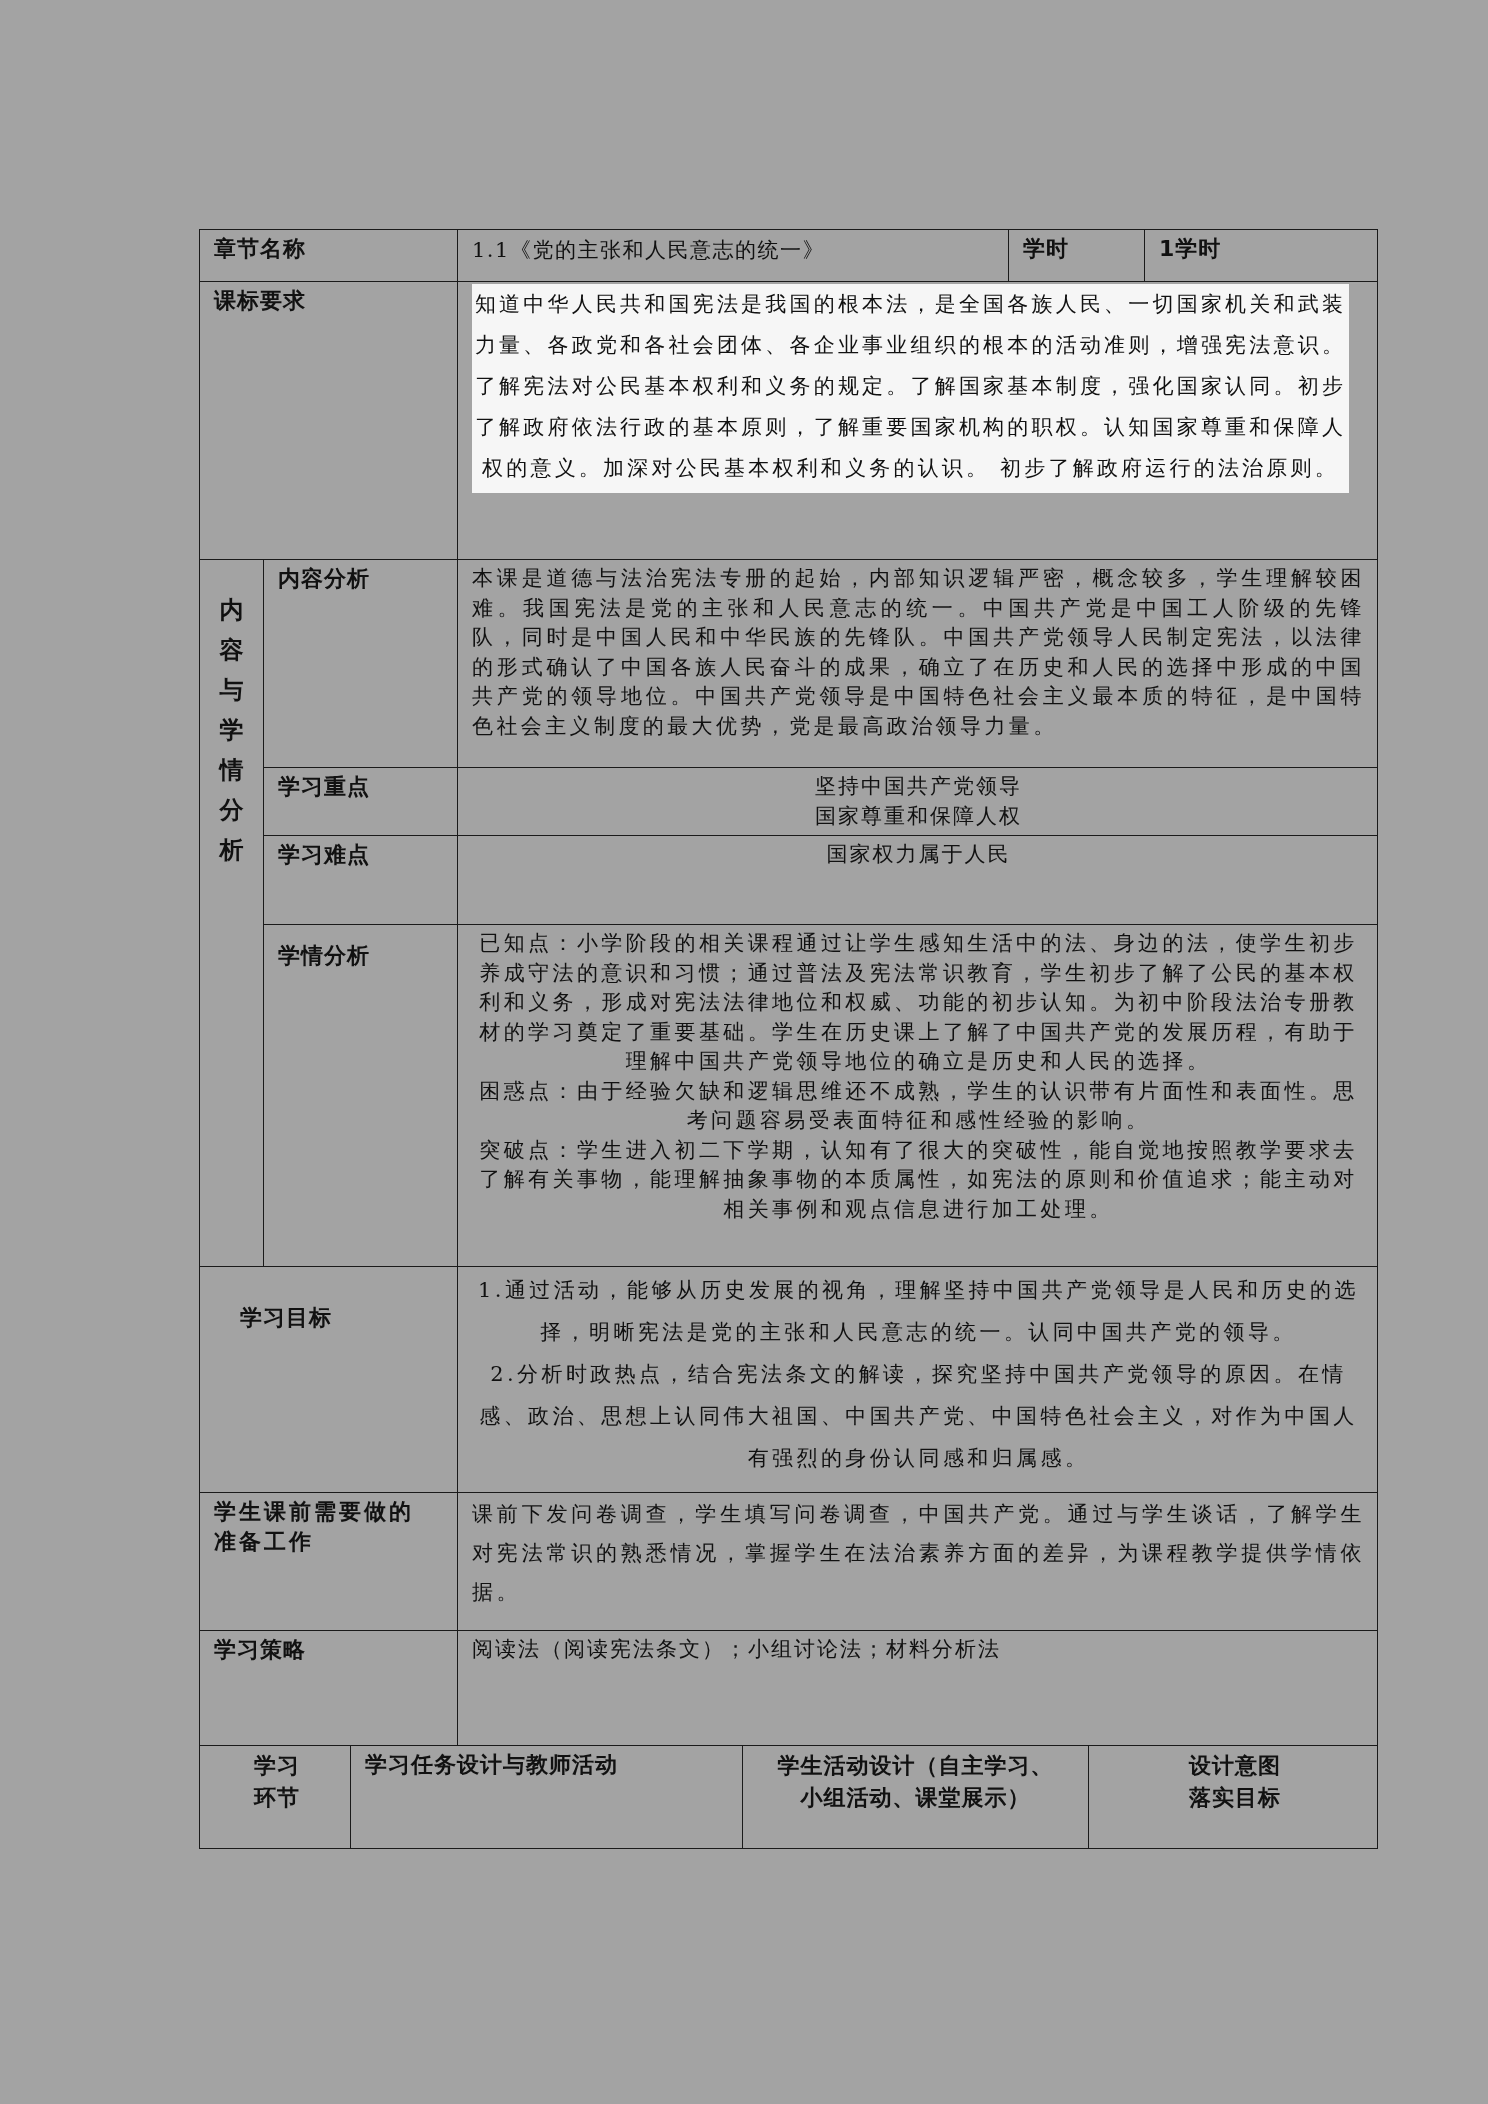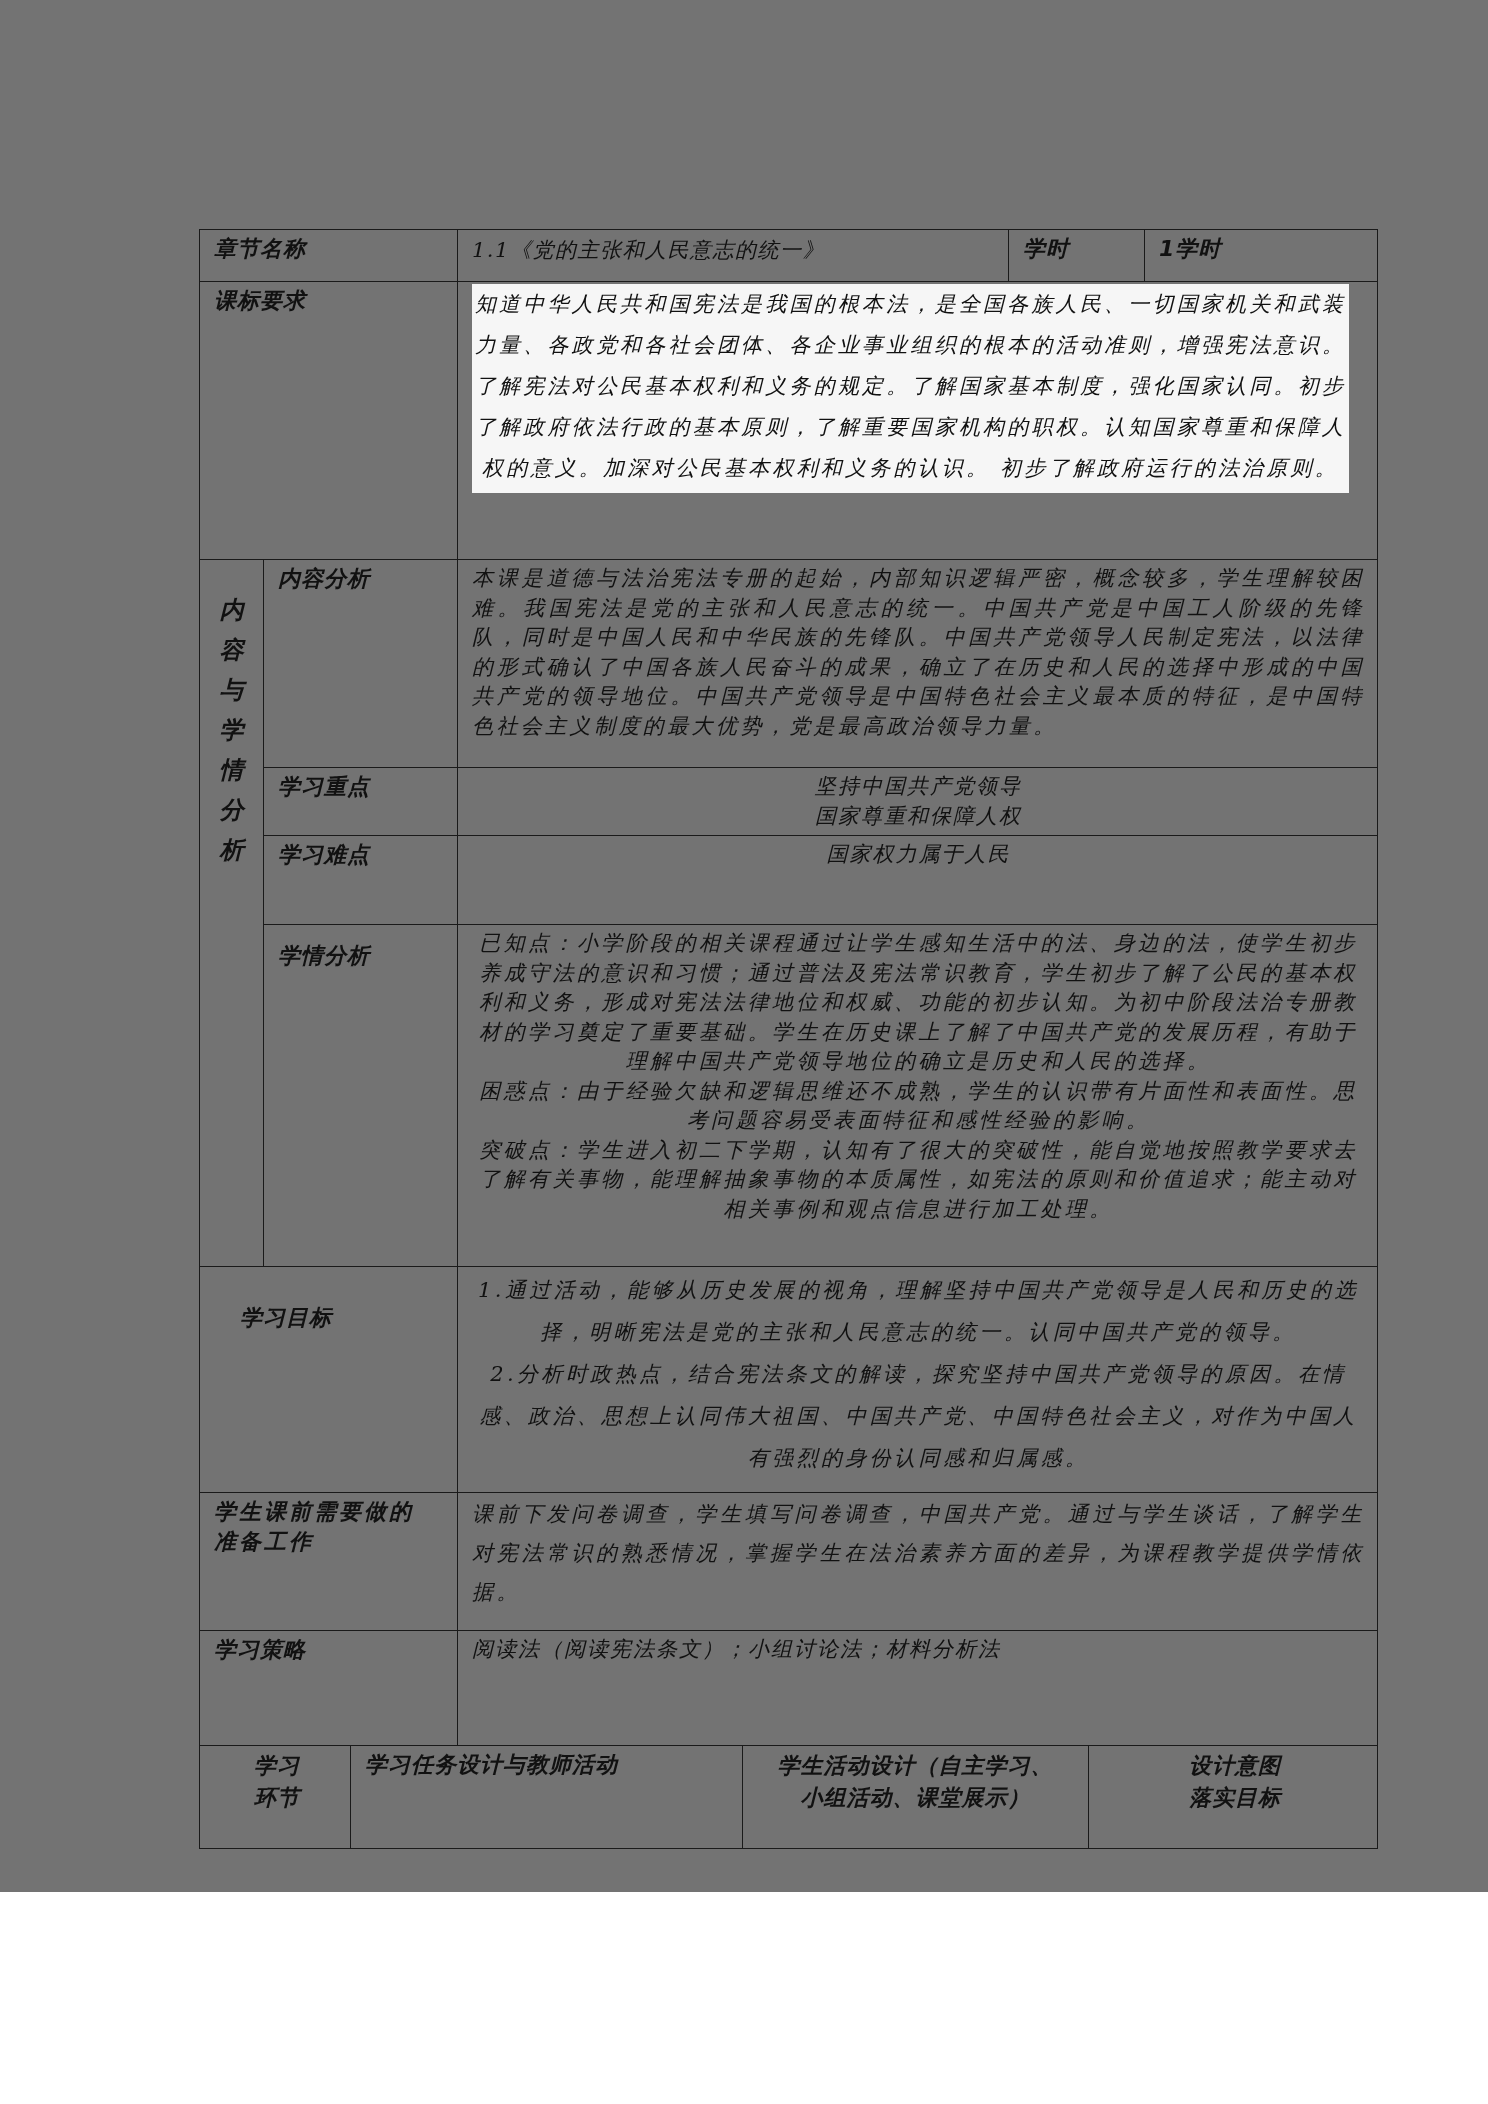--- a/index.html
+++ b/index.html
@@ -1,18 +1,18 @@
 <!DOCTYPE html>
 <html><head>
 <meta charset="utf-8">
 <style>
   html, body { margin: 0; padding: 0; background: #ffffff; }
   body { width: 1488px; height: 2104px; position: relative; overflow: hidden;
          font-family: "DejaVu Serif", "Liberation Serif", serif; color: #111; }
-  .page { position: absolute; left: 0; top: 0; width: 1488px; height: 1892px; background: #737373; font-style: italic; }
+  .page { position: absolute; left: 0; top: 0; width: 1488px; height: 2104px; background: #a3a3a3; }
   .grid { position: absolute; left: 199px; top: 229px; width: 1178px; }
   table { border-collapse: collapse; width: 1178px; table-layout: fixed; }
   td { border: 1.5px solid #1a1a1a; vertical-align: top; padding: 0; }
   .lbl { font-family: "DejaVu Sans", "Liberation Sans", sans-serif; font-weight: bold;
          font-size: 22px; line-height: 30px; padding: 4px 10px 0 14px; letter-spacing: 1px; }
   .txt { font-size: 21px; line-height: 34.5px; padding: 4px 12px 0 14px; letter-spacing: 3.3px; text-align: justify; }
   .txt.tight { line-height: 29.5px; letter-spacing: 3.4px; }
   .txt.mid { line-height: 42px; letter-spacing: 3.4px; padding-top: 2px; }
   .txt.std { line-height: 39px; letter-spacing: 3.4px; padding-top: 2px; }
   .gray { background: #f6f6f6; margin: 2px 28px 6px 14px; padding: 0 0 4px 0; font-size: 21px;

